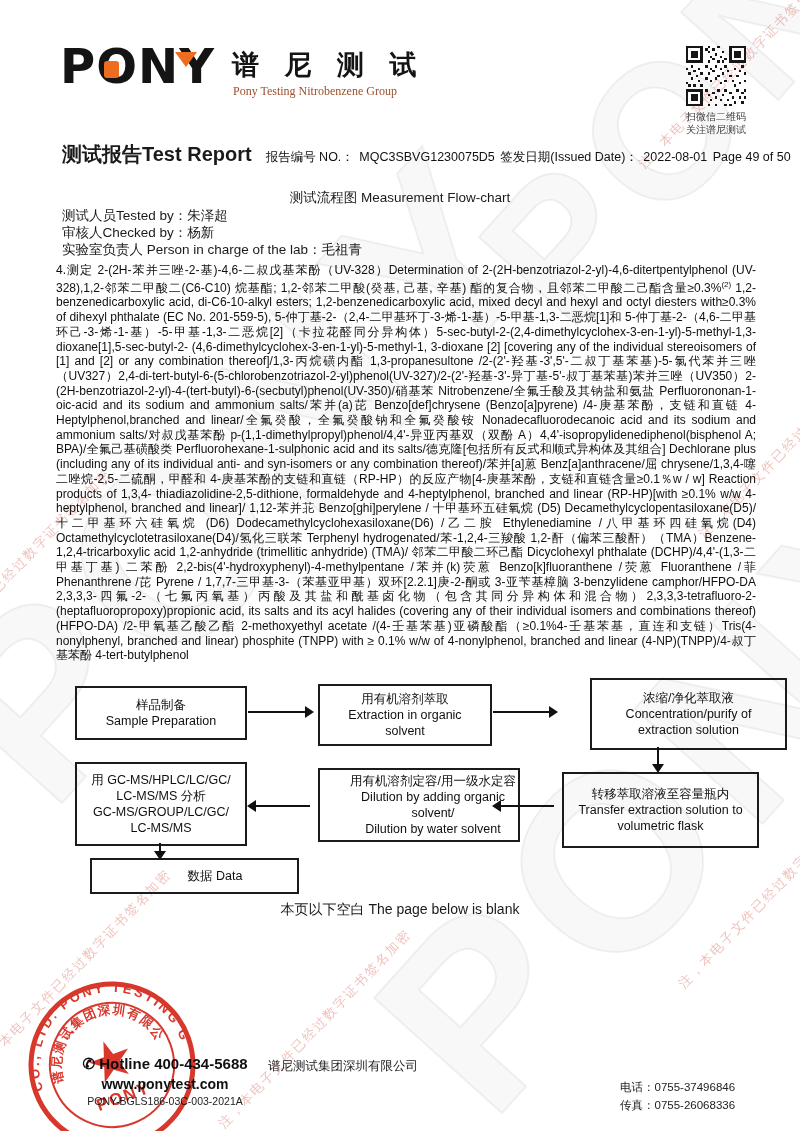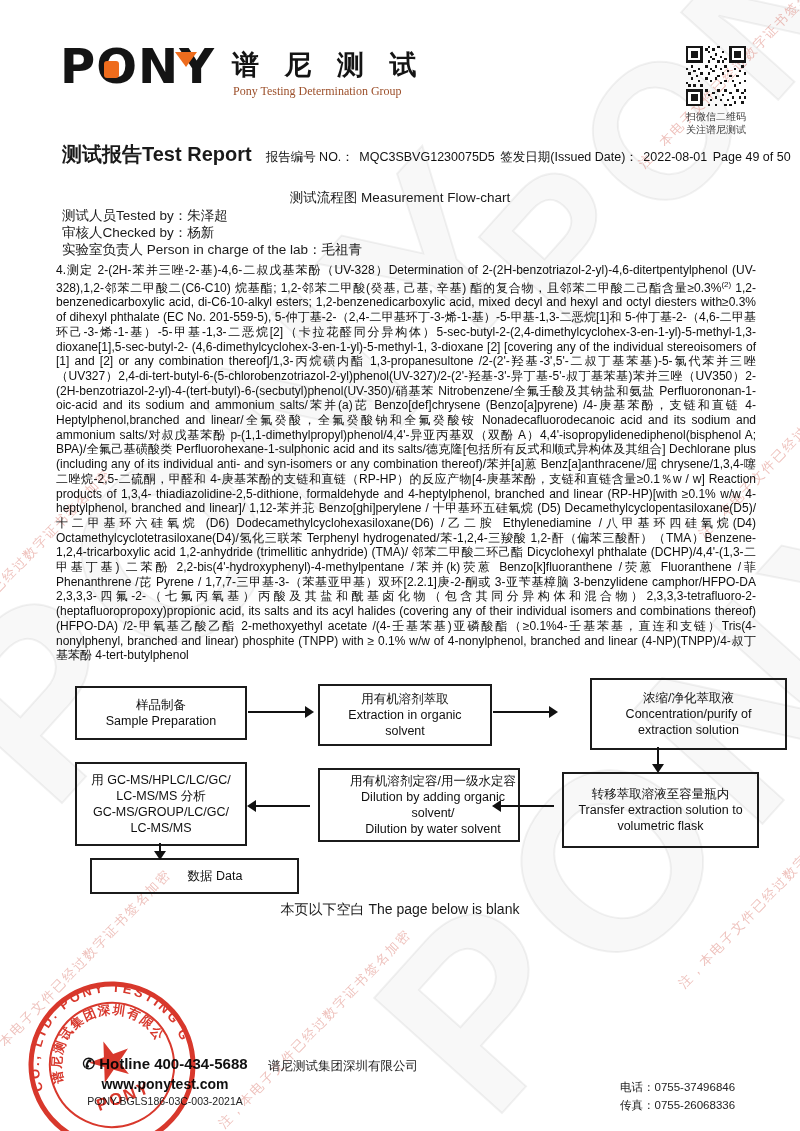--- a/index.html
+++ b/index.html
@@ -79,21 +79,21 @@
   <div class="wm-note" style="left:660px;top:430px;">注，本电子文件已经过数字证书签名加密</div>
   <div class="wm-note" style="left:640px;top:880px;">注，本电子文件已经过数字证书签名加密</div>
   <div class="wm-note" style="left:-120px;top:560px;">注，本电子文件已经过数字证书签名加密</div>
   <div class="wm-note" style="left:-60px;top:960px;">注，本电子文件已经过数字证书签名加密</div>
   <div class="wm-note" style="left:180px;top:1020px;">注，本电子文件已经过数字证书签名加密</div>
 
   <div class="logo-word">PONY</div>
   <div class="logo-o-accent" style="background:#ee6c1d;"></div>
   <div class="logo-y-accent" style="border-top:15px solid #ee6c1d;"></div>
   <div class="logo-zh">谱 尼 测 试</div>
-  <div class="logo-sub">Pony Testing Determination Group</div>
+  <div class="logo-sub">Pony Testing Nitrobenzene Group</div>
 
   <div class="qr">
     <svg viewBox="0 0 25 25" width="60" height="60" shape-rendering="crispEdges">
       <g fill="#161616">
         <rect x="0" y="0" width="7" height="7"></rect>
           <rect x="18" y="0" width="7" height="7"></rect>
           <rect x="0" y="18" width="7" height="7"></rect>
         <rect x="1" y="1" width="5" height="5" fill="#fff"></rect>
           <rect x="19" y="1" width="5" height="5" fill="#fff"></rect>
           <rect x="1" y="19" width="5" height="5" fill="#fff"></rect>

